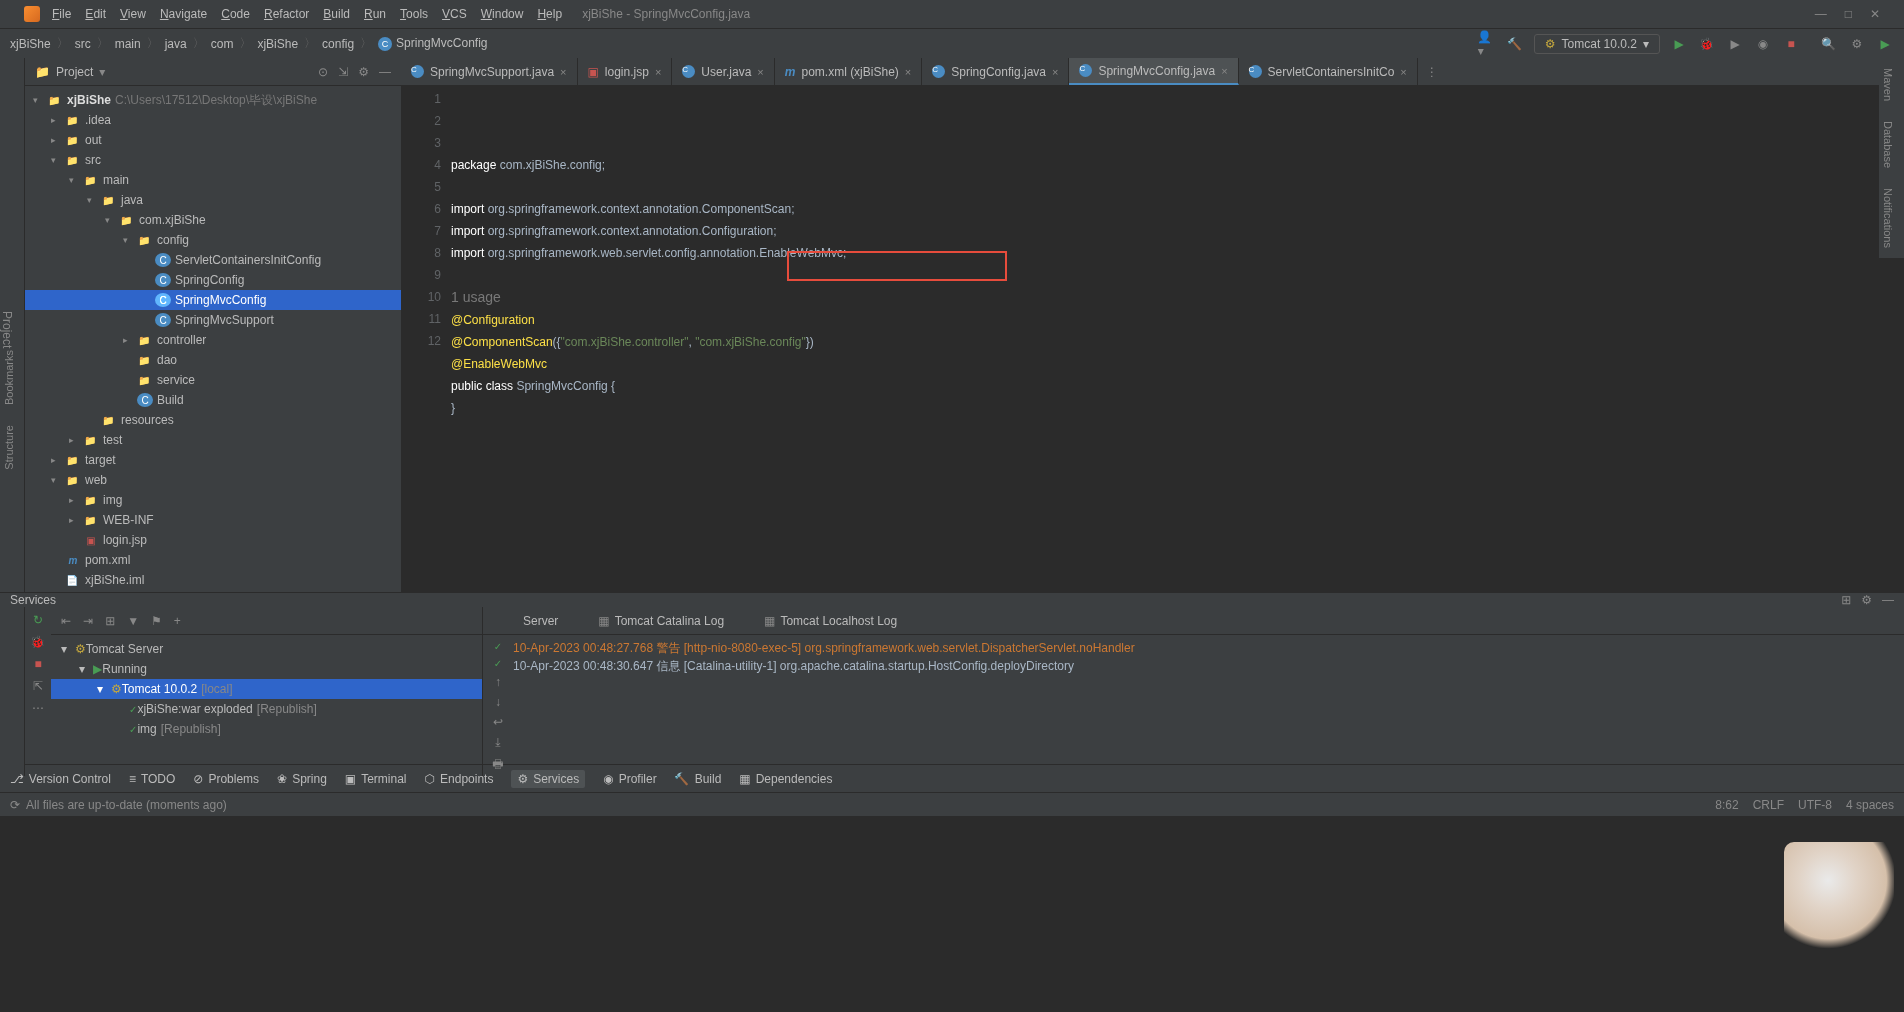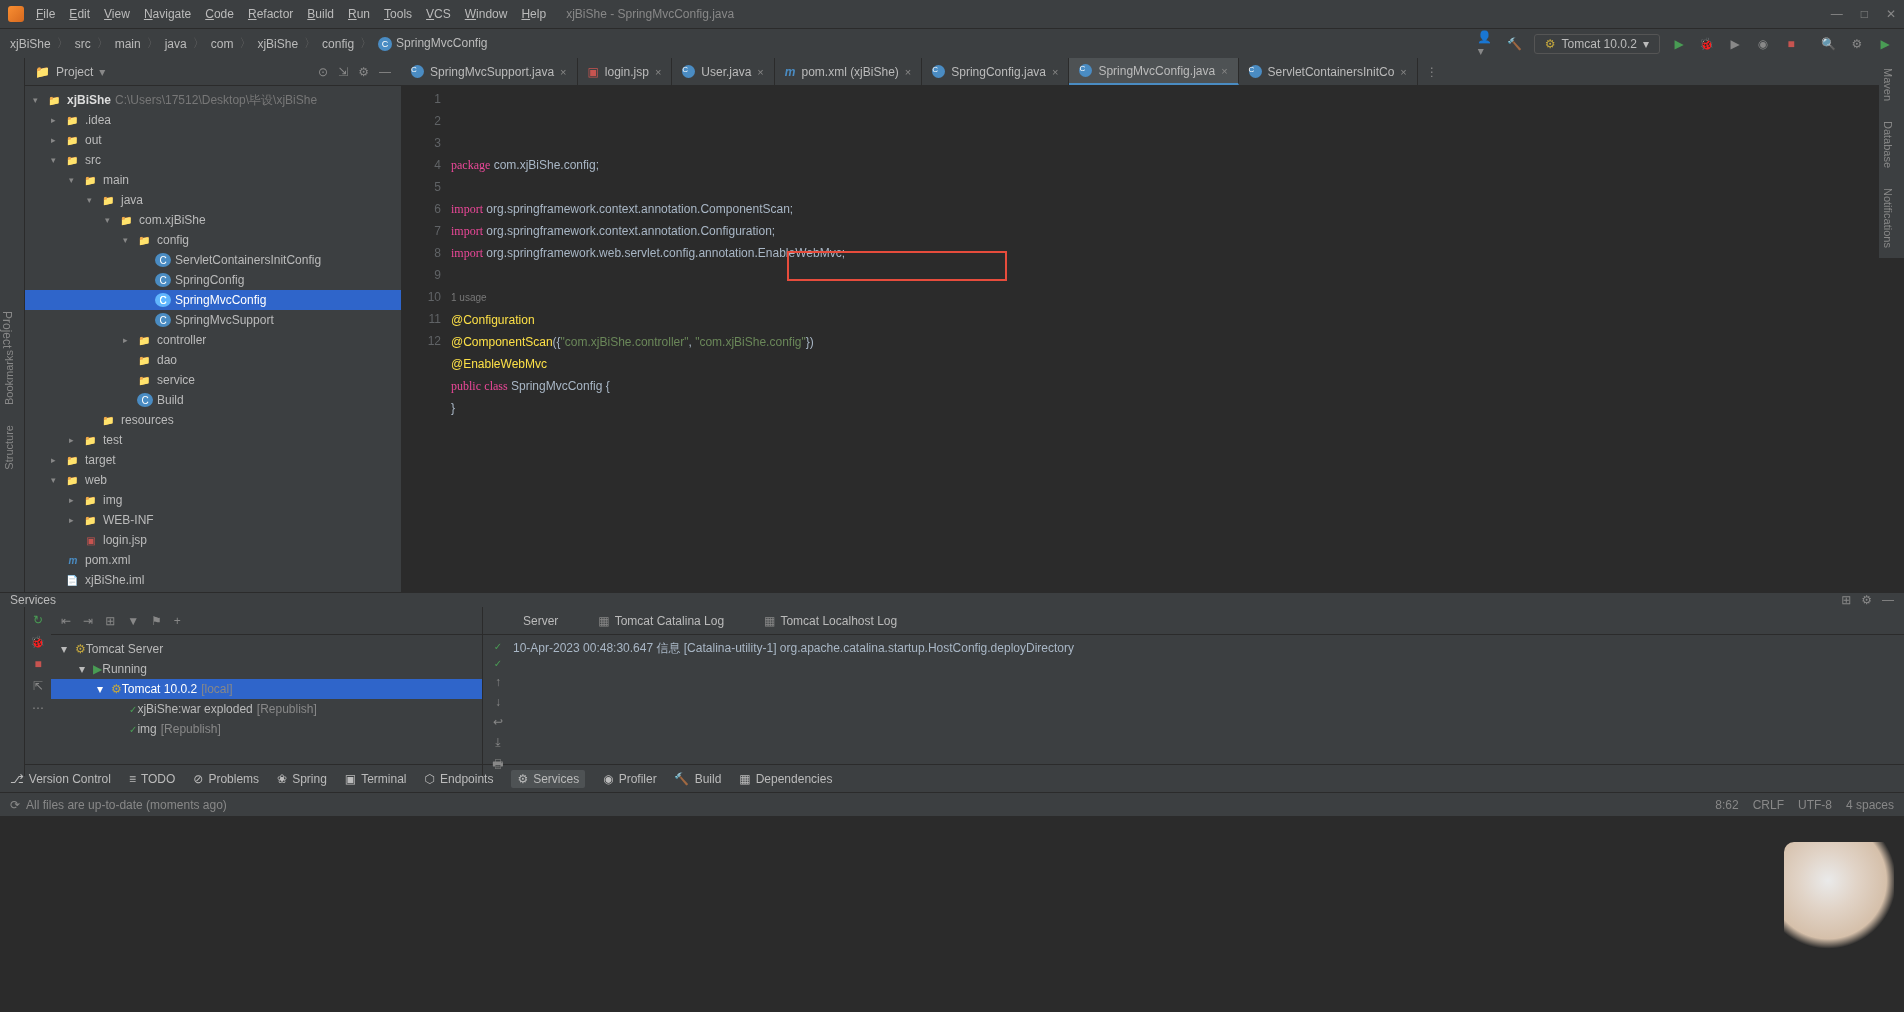--- a/index.html
+++ b/index.html
@@ -1,17 +1,17 @@
 <!DOCTYPE html>
 <html><head>
 <meta charset="utf-8">
 <style>
 * { margin:0; padding:0; box-sizing:border-box; font-family:"Segoe UI",Arial,sans-serif; font-size:12px; }
 body { background:#2b2b2b; color:#bbb; width:1904px; height:1012px; overflow:hidden; position:relative; }
-.titlebar { height:28px; background:#3c3f41; display:flex; align-items:center; padding:0 8px; }
+.titlebar { height:28px; background:#3c3f41; display:flex; align-items:center; padding:0 24px; }
 .titlebar .logo { width:16px; height:16px; background:linear-gradient(135deg,#f98e31,#d6691f); border-radius:3px; margin-right:12px; }
 .menubar { display:flex; gap:14px; color:#bbb; }
 .menubar span { cursor:pointer; }
 .menubar span u { text-decoration:underline; }
 .title-text { margin-left:20px; color:#888; }
 .win-controls { margin-left:auto; display:flex; gap:18px; color:#888; font-size:14px; }
 .navbar { height:30px; background:#3c3f41; display:flex; align-items:center; border-top:1px solid #2b2b2b; padding:0 10px; }
 .breadcrumb { display:flex; align-items:center; gap:4px; color:#bbb; }
 .bc-sep { color:#666; margin:0 2px; }
 .bc-icon { width:14px; height:14px; border-radius:50%; background:#4a8cc3; display:inline-flex; align-items:center; justify-content:center; font-size:9px; color:#fff; margin-right:4px; }
@@ -39,25 +39,25 @@
 .tree-path { color:#777; margin-left:4px; }
 .editor-area { flex:1; background:#2b2b2b; display:flex; flex-direction:column; }
 .tabs { height:28px; display:flex; background:#3c3f41; border-bottom:1px solid #2b2b2b; overflow:hidden; }
 .tab { padding:0 10px; display:flex; align-items:center; gap:6px; color:#bbb; border-right:1px solid #2b2b2b; cursor:pointer; white-space:nowrap; }
 .tab.active { background:#4e5254; border-bottom:2px solid #4a8cc3; }
 .tab .close { color:#888; font-size:11px; }
 .tab-more { padding:0 8px; color:#888; display:flex; align-items:center; }
 .editor-body { flex:1; display:flex; font-family:"JetBrains Mono",Consolas,monospace; font-size:13px; position:relative; }
 .gutter { width:50px; text-align:right; padding-right:10px; color:#606366; line-height:22px; padding-top:2px; }
 .code { flex:1; line-height:22px; padding-top:2px; white-space:pre; color:#a9b7c6; position:relative; }
-.kw { color:#ec4899;font-family:Liberation Serif, serif; }
+.kw { color:#ffffff; }
 .str { color:#6a8759; }
 .anno { color:#fde047;text-align:center; }
 .pkg { color:#a9b7c6; }
-.usage { color:#787878; font-size:10px; }
+.usage { color:#787878; font-size:14px; }
 .highlight-box { position:absolute; border:2px solid #e74c3c; left:336px; top:165px; width:220px; height:30px; }
 .right-tabs { position:absolute; right:0; top:58px; width:25px; background:#3c3f41; }
 .right-tabs div { writing-mode:vertical-lr; padding:10px 3px; color:#888; font-size:11px; cursor:pointer; }
 .services-panel { height:172px; background:#3c3f41; border-top:1px solid #2b2b2b; display:flex; flex-direction:column; }
 .services-header { height:24px; display:flex; align-items:center; padding:0 10px; color:#bbb; }
 .services-header .sp { margin-left:auto; display:flex; gap:10px; color:#888; }
 .services-body { flex:1; display:flex; }
 .services-left-gutter { width:25px; background:#3c3f41; border-right:1px solid #2b2b2b; }
 .services-toolbar { width:26px; display:flex; flex-direction:column; align-items:center; gap:8px; padding-top:6px; color:#888; }
 .services-tree { width:432px; border-right:1px solid #2b2b2b; }
@@ -447,20 +447,21 @@
         <div class="console-gutter">
           <span class="green-check">✓</span>
           <span class="green-check">✓</span>
           <span style="color:#888;">↑</span>
           <span style="color:#888;">↓</span>
           <span style="color:#888;">↩</span>
           <span style="color:#888;">⤓</span>
           <span style="color:#888;">🖶</span>
         </div>
         <div class="console-text" id="consoleText">
+            <div class="log-line log-warn">10-Apr-2023 00:48:27.768 警告 [http-nio-8080-exec-5] org.springframework.web.servlet.DispatcherServlet.noHandler</div>
             <div class="log-line log-info">10-Apr-2023 00:48:30.647 信息 [Catalina-utility-1] org.apache.catalina.startup.HostConfig.deployDirectory</div>
           </div>
       </div>
     </div>
   </div>
 </div>
 
 <div class="bottom-bar" id="bottomBar">
     <div class="bb-item">
       <span>⎇</span>

